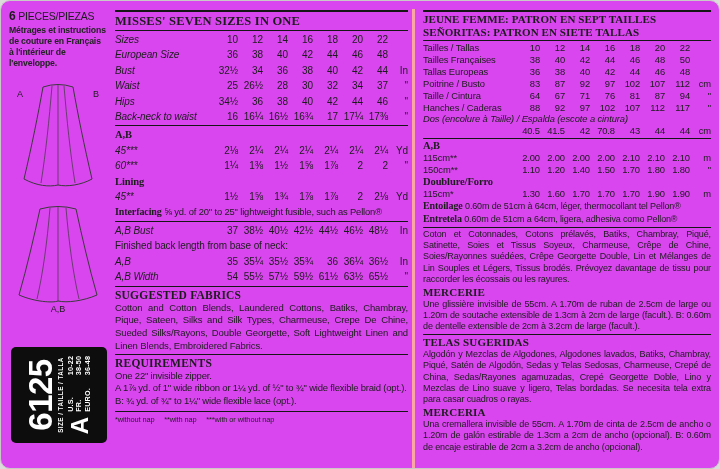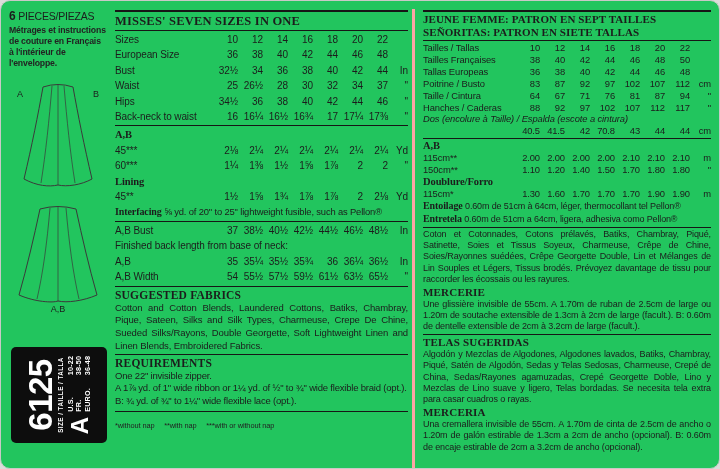--- a/index.html
+++ b/index.html
@@ -1,18 +1,18 @@
 <!DOCTYPE html>
 <html><head>
 <meta charset="utf-8">
 <style>
   * { margin:0; padding:0; box-sizing:border-box; }
   body { background:#dcdcda; font-family:"Liberation Sans", sans-serif; }
   .sheet{
-    position:relative; width:720px; height:469px; background:#22c55e;
+    position:relative; width:720px; height:469px; background:#d946ef;
     border:1px solid #c9c9c7; border-radius:10px; overflow:hidden;
     color:#1c1c1c; margin:0 auto;
   }
   .layout{ display:flex; gap:8px; padding:8px 6px 0 8px; height:100%; }
 
   
   .col-left{ position:relative; width:98px; flex:none; }
   .pieces{ font-size:10.5px; letter-spacing:-0.2px; }
   .pieces .num{ font-weight:700; font-size:12px; }
   .note-fr{ margin-top:2px; font-size:8.7px; font-weight:700; line-height:11px; letter-spacing:-0.15px; color:#222; }
@@ -34,30 +34,30 @@
 
   
   .rule-thick{ border-top:2.5px solid #161616; margin:1px 0; }
   .rule-thin{ border-top:1px solid #161616; margin:1px 0; }
   .sec-head{ font-family:"Liberation Serif", serif; font-weight:700; font-size:11.5px; letter-spacing:0.2px; line-height:14px; }
 
   
   .col-en{ width:300px; flex:none; padding-right:4px; border-right:3px solid #fca5a5; }
   .en-title{ font-family:"Liberation Serif", serif; font-weight:700; font-size:12.5px; line-height:16px; letter-spacing:0.2px; }
   .en .trow{ display:flex; align-items:baseline; line-height:15.4px; font-size:10px; letter-spacing:-0.1px; }
-  .en .rlabel{ width:98px; flex:none; }
+  .en .rlabel{ width:98px; flex:none;font-style:italic; }
   .en .val{ width:25px; flex:none; text-align:right; }
   .en .unit{ margin-left:auto; text-align:center; }
   .en .subhead, .intl .subhead{ font-family:"Liberation Serif", serif; font-weight:700; font-size:10.5px; }
   .en .fulllabel{ font-size:10px; }
   .en .lead, .intl .lead{ font-family:"Liberation Serif", serif; font-weight:700; font-size:10px; }
   .en .leadtext{ font-size:9.4px; letter-spacing:-0.15px; }
   .en .para{ font-size:9.5px; line-height:12.8px; text-align:justify; letter-spacing:-0.1px; }
   .en .req{ white-space:nowrap; overflow:hidden; letter-spacing:-0.2px; }
-  .footnote{ font-size:7.4px; letter-spacing:-0.1px; white-space:pre; padding-top:8px; color:#222; }
+  .footnote{ font-size:7.4px; letter-spacing:-0.1px; white-space:pre; padding-top:2px; color:#222; }
 
   
   .col-intl{ flex:1; min-width:0; padding-right:2px; }
   .intl-title{ font-family:"Liberation Serif", serif; font-weight:700; font-size:11px; line-height:13px; letter-spacing:0.1px; }
   .intl .trow{ display:flex; align-items:baseline; line-height:11.9px; font-size:9.4px; letter-spacing:-0.1px; }
   .intl .rlabel{ width:92px; flex:none; }
   .intl .val{ width:25px; flex:none; text-align:right; }
   .intl .unit{ margin-left:auto; text-align:right; }
   .intl .fulllabel{ font-size:9.4px;font-style:italic; }
   .intl .leadtext{ font-size:9px; letter-spacing:-0.15px; }

